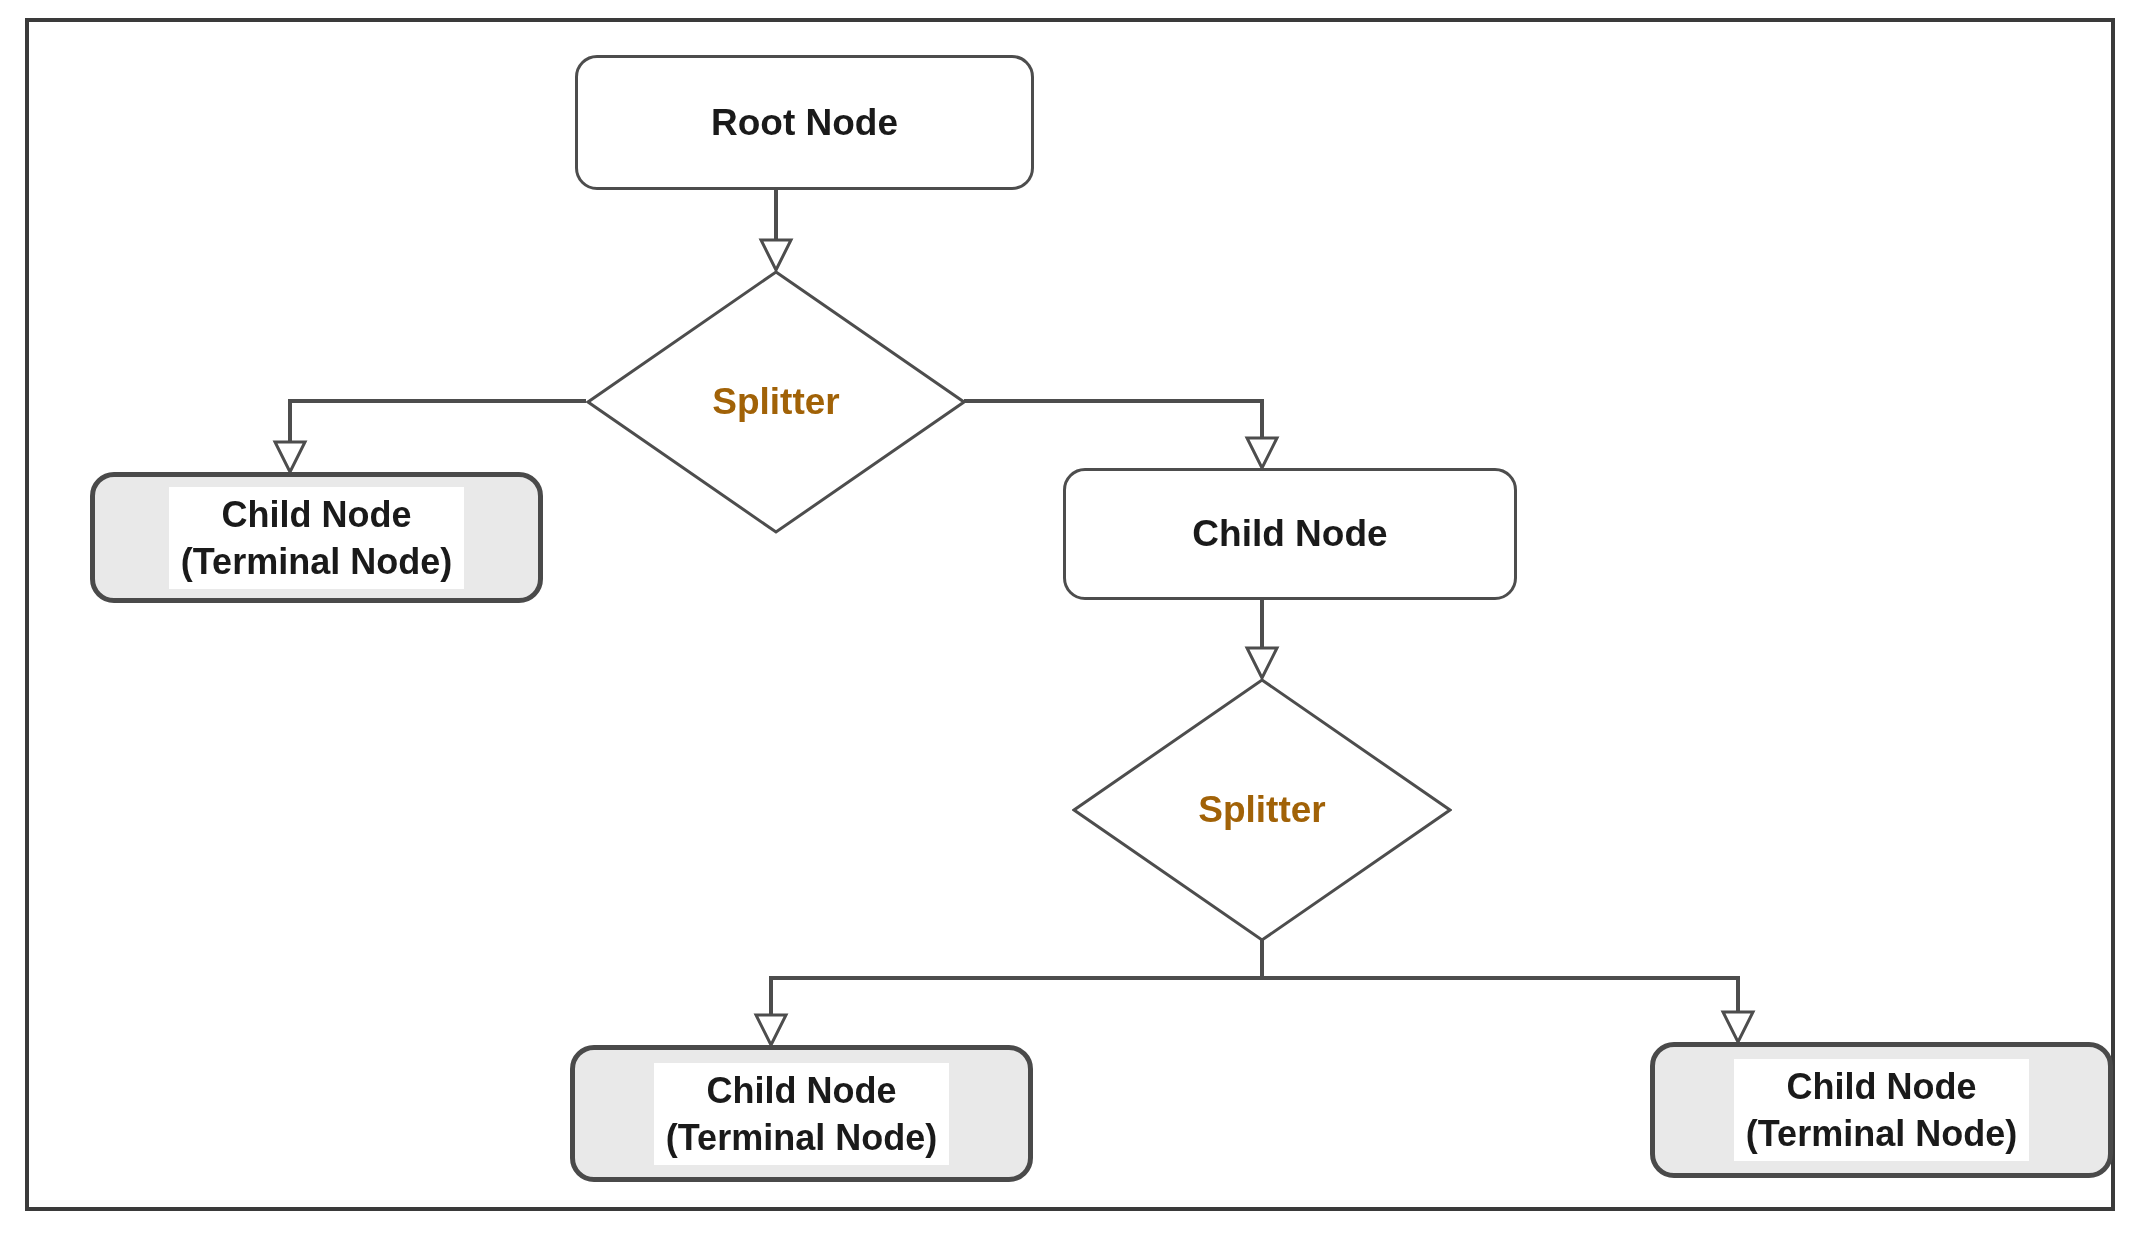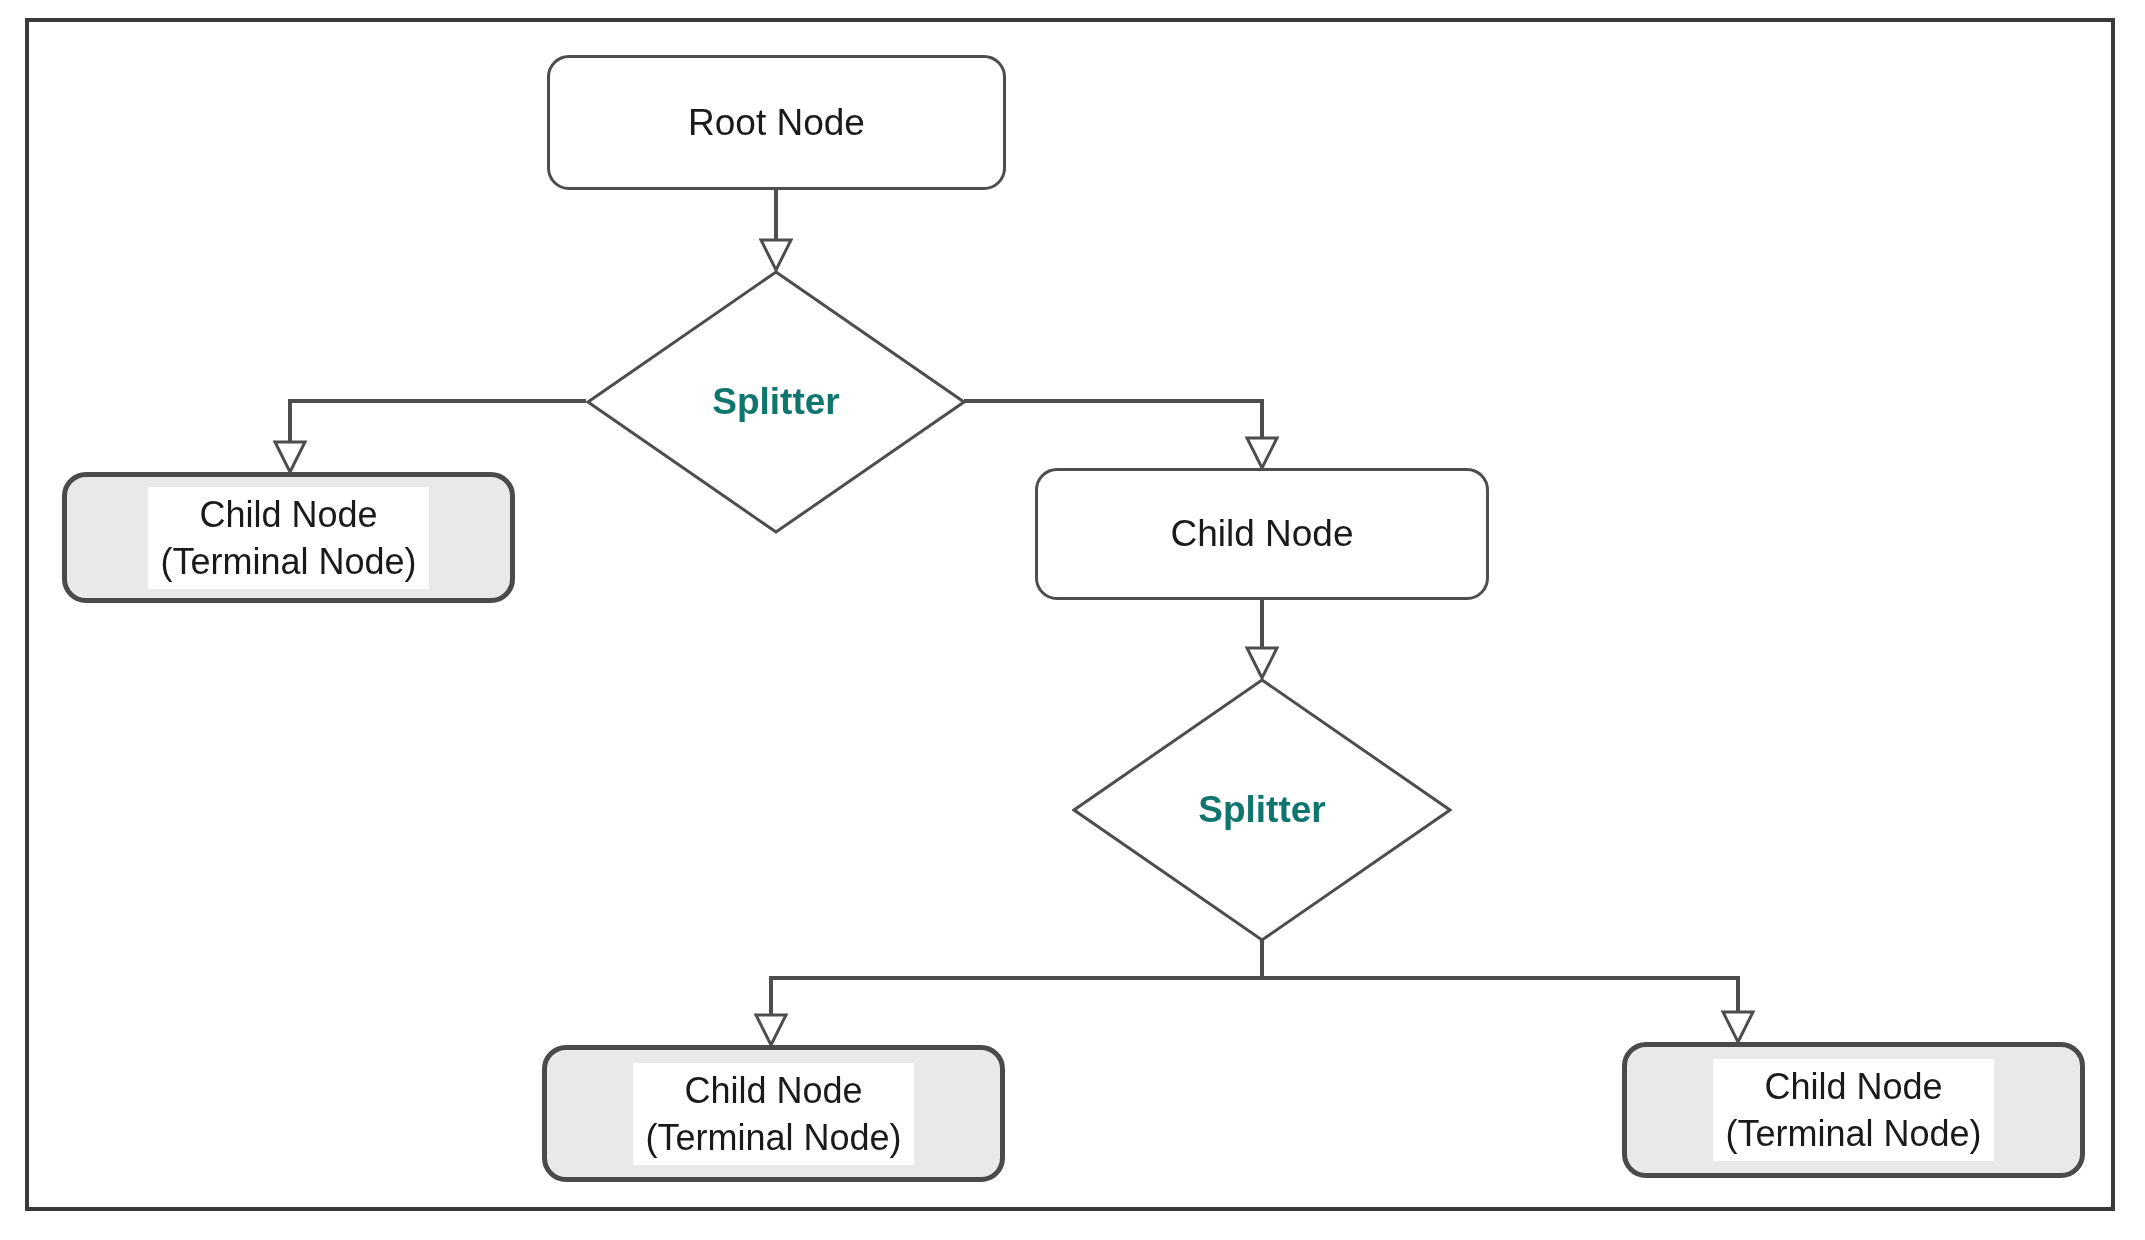--- a/index.html
+++ b/index.html
@@ -7,38 +7,38 @@
     position:relative;width:2145px;height:1240px;background:#ffffff;
     font-family:"Liberation Sans",sans-serif;overflow:hidden;
   }
   .frame{
     position:absolute;left:25px;top:18px;width:2090px;height:1193px;
     border:4px solid #3a3a3a;box-sizing:border-box;background:#ffffff;
   }
   .node{
     position:absolute;box-sizing:border-box;display:flex;flex-direction:column;
     align-items:center;justify-content:center;text-align:center;
-    font-weight:normal;color:#1a1a1a;
+    font-weight:bold;color:#1a1a1a;margin-left:28px;
   }
   .rect-node{
     background:#ffffff;border:3px solid #4d4d4d;border-radius:22px;font-size:37px;
   }
   .terminal-node{
     background:#e9e9e9;border:5px solid #4a4a4a;border-radius:24px;font-size:36px;
   }
   .terminal-label{
     background:#ffffff;padding:4px 12px;line-height:47px;display:block;
   }
   .terminal-label span{display:block;}
   .diamond{position:absolute;}
   .diamond svg{display:block;}
   .diamond-label{
     position:absolute;left:0;top:0;right:0;bottom:0;display:flex;
     align-items:center;justify-content:center;font-weight:bold;
-    font-size:37px;color:#0f766e;
+    font-size:37px;color:#a16207;
   }
   .hline,.vline{position:absolute;background:#4d4d4d;}
   .hline{height:4px;}
   .vline{width:4px;}
   .arrowhead{position:absolute;width:36px;height:34px;}
   .arrowhead svg{display:block;}
 </style>
 </head>
 <body>
 

